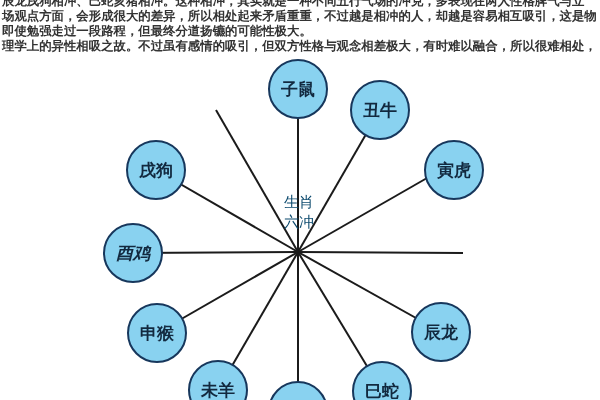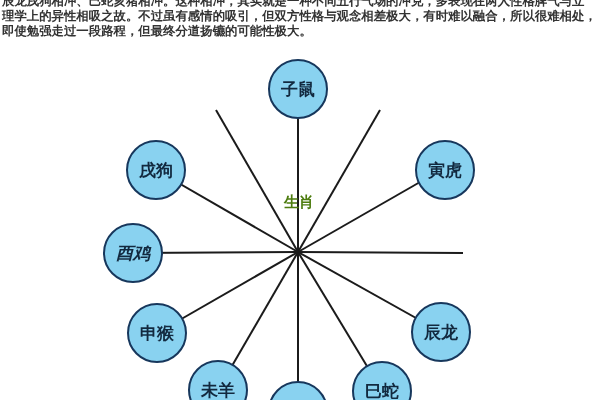--- a/index.html
+++ b/index.html
@@ -41,53 +41,54 @@
     background: #89d2f0;
     display: flex;
     align-items: center;
     justify-content: center;
     color: #12293f;
     font-size: 17px;
     font-weight: 700;
   }
   .n0  { left: 268px; top: 59px;  }  
   .n1  { left: 350px; top: 80px;  }  
-  .n2  { left: 415px; top: 140px; }  
+  .n2  { left: 424px; top: 140px; }  
   .n3  { left: 433px; top: 223px; }  
   .n4  { left: 411px; top: 302px; justify-content: center; }  
   .n5  { left: 352px; top: 361px; }  
   .n6  { left: 268px; top: 381px; }  
   .n7  { left: 188px; top: 360px; }  
   .n8  { left: 127px; top: 303px; }  
   .n9  { left: 103px; top: 223px; font-style: italic; }  
   .n10 { left: 126px; top: 140px; }  
   .n11 { left: 186px; top: 80px;  }  
 
   .center-label {
     position: absolute;
     left: 264px;
     top: 192px;
     width: 70px;
     text-align: center;
-    color: #4d7c0f;
+    color: #0c4a6e;
     font-size: 15px;
     line-height: 20px;
-    font-weight: 700;
+    font-weight: 400;
   }
   .center-label span { display: block; }
 </style>
 </head>
 <body>
 
 <div class="screen">
 
   <div class="article">
     <div class="line">辰龙戌狗相冲、巳蛇亥猪相冲。这种相冲，其实就是一种不同五行气场的冲克，多表现在两人性格脾气与立</div>
+    <div class="line">场观点方面，会形成很大的差异，所以相处起来矛盾重重，不过越是相冲的人，却越是容易相互吸引，这是物</div>
+    <div class="line">即使勉强走过一段路程，但最终分道扬镳的可能性极大。</div>
     <div class="line">理学上的异性相吸之故。不过虽有感情的吸引，但双方性格与观念相差极大，有时难以融合，所以很难相处，</div>
-    <div class="line">即使勉强走过一段路程，但最终分道扬镳的可能性极大。</div>
   </div>
 
   <div class="diagram">
 
     <svg class="lines-svg" width="600" height="400" viewBox="0 0 600 400">
       <line x1="298" y1="89" x2="298" y2="252"></line>
       <line x1="380" y1="110" x2="298" y2="252"></line>
       <line x1="441" y1="170" x2="298" y2="252"></line>
       <line x1="463" y1="253" x2="298" y2="252"></line>
       <line x1="441" y1="332" x2="298" y2="252"></line>
@@ -95,20 +96,23 @@
       <line x1="298" y1="411" x2="298" y2="252"></line>
       <line x1="218" y1="390" x2="298" y2="252"></line>
       <line x1="157" y1="333" x2="298" y2="252"></line>
       <line x1="133" y1="253" x2="298" y2="252"></line>
       <line x1="156" y1="170" x2="298" y2="252"></line>
       <line x1="216" y1="110" x2="298" y2="252"></line>
     </svg>
 
     <div class="node n0">
         <span>子鼠</span>
+      </div>
+    <div class="node n1">
+        <span>丑牛</span>
       </div>
     <div class="node n2">
         <span>寅虎</span>
       </div>
     <div class="node n4">
         <span>辰龙</span>
       </div>
     <div class="node n5">
         <span>巳蛇</span>
       </div>
@@ -123,17 +127,18 @@
       </div>
     <div class="node n9">
         <span>酉鸡</span>
       </div>
     <div class="node n10">
         <span>戌狗</span>
       </div>
 
     <div class="center-label">
       <span>生肖</span>
+      <span>六冲</span>
     </div>
 
   </div>
 
 </div>
 
 </body></html>

